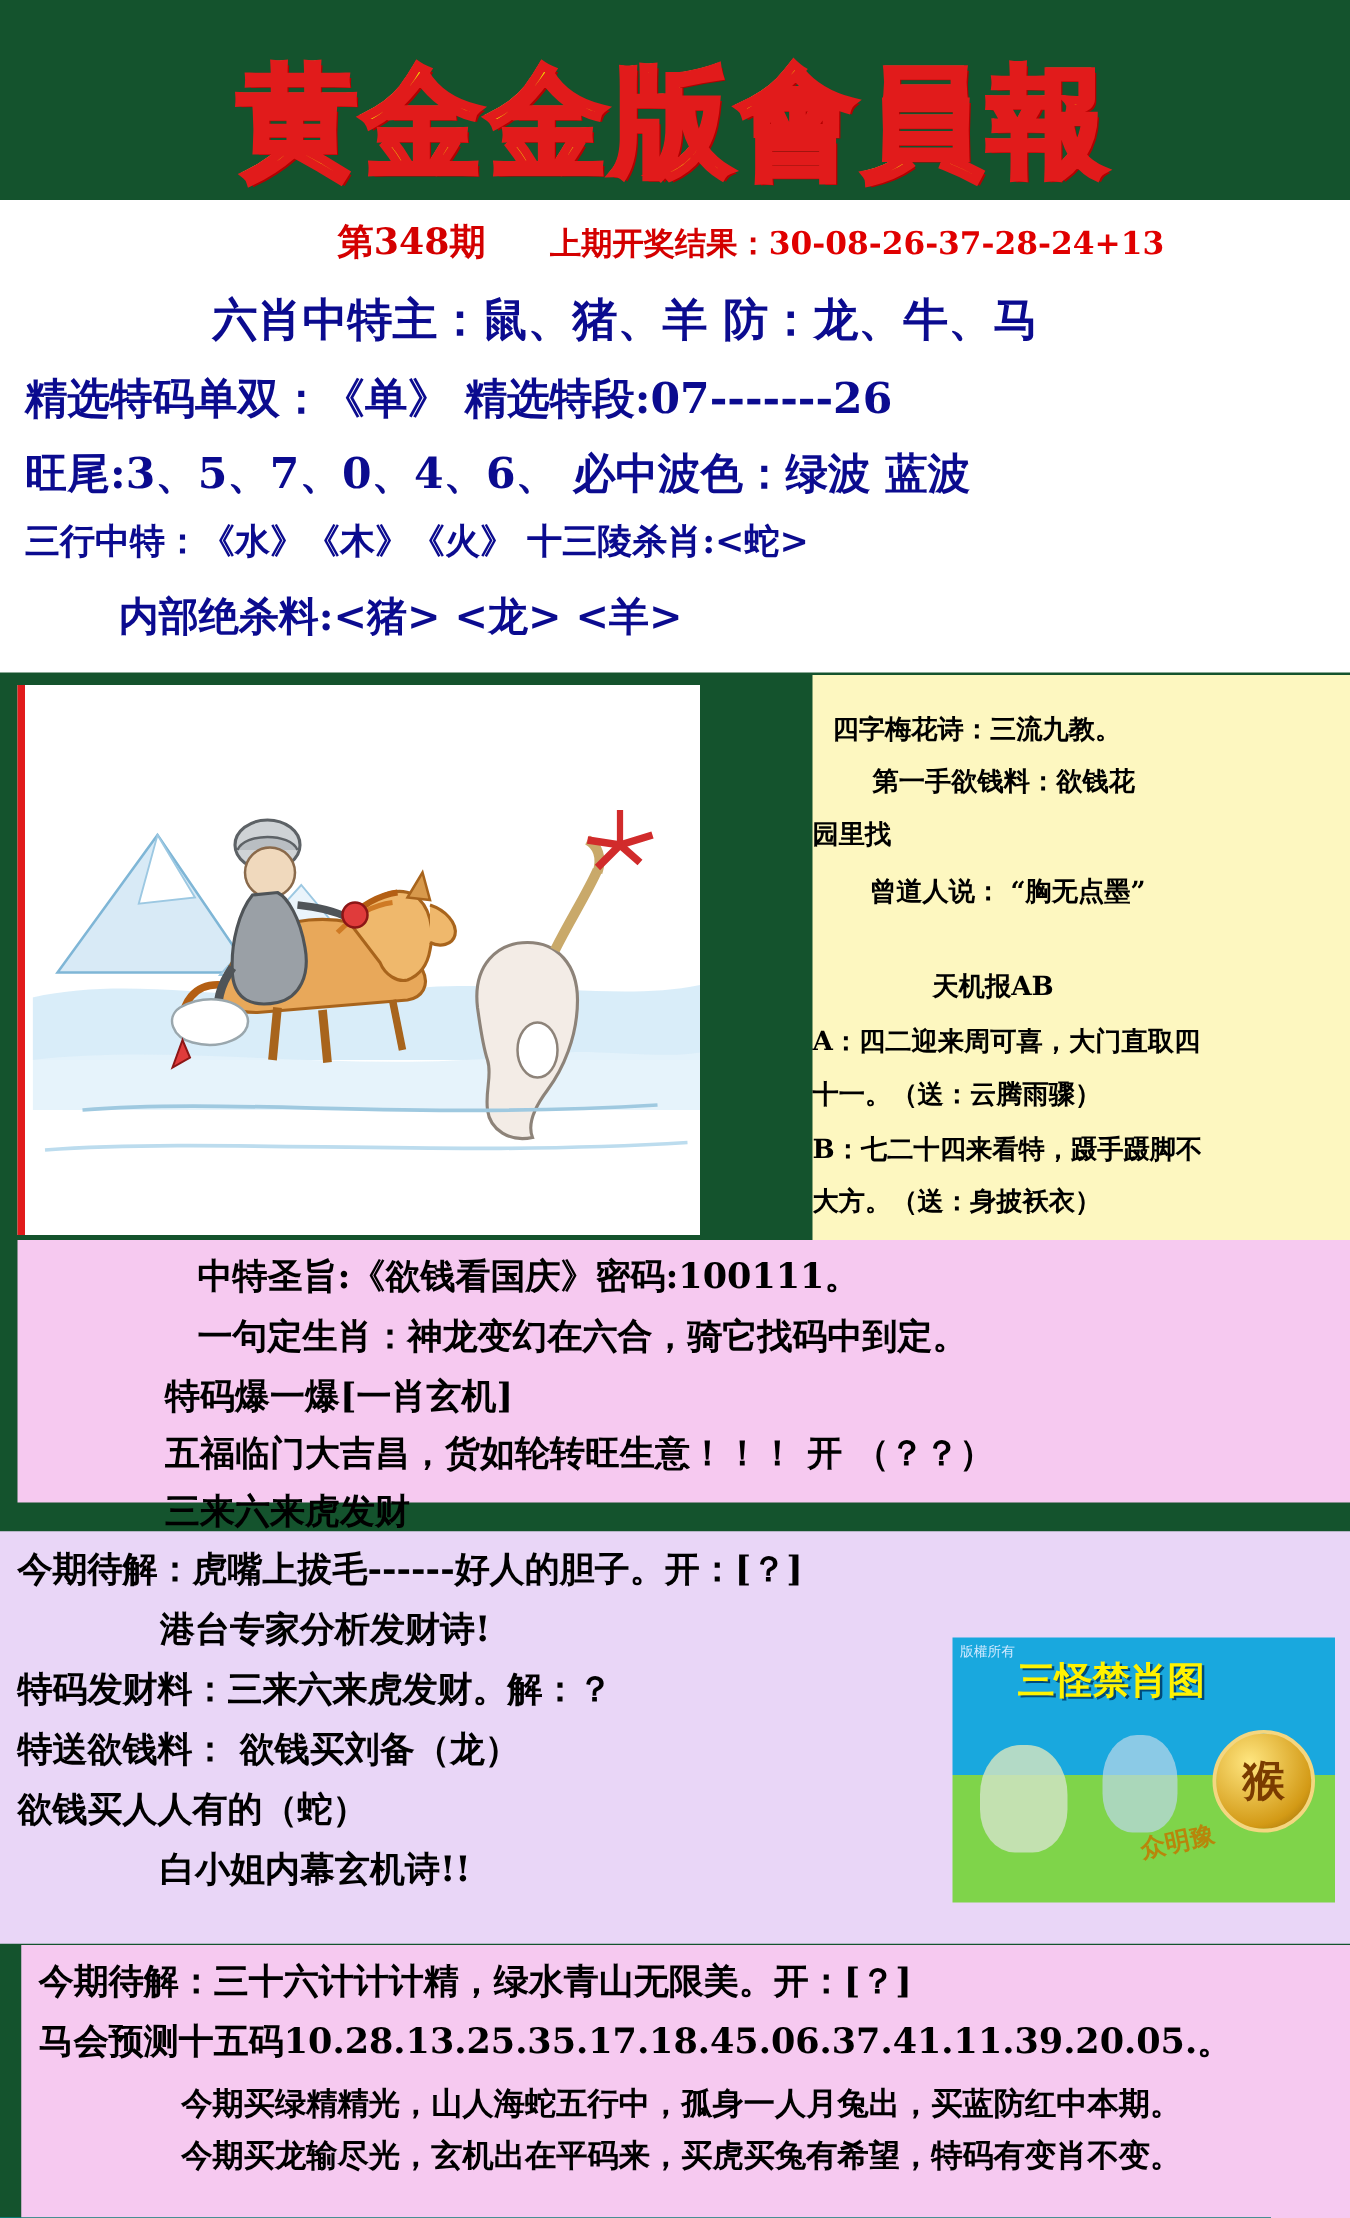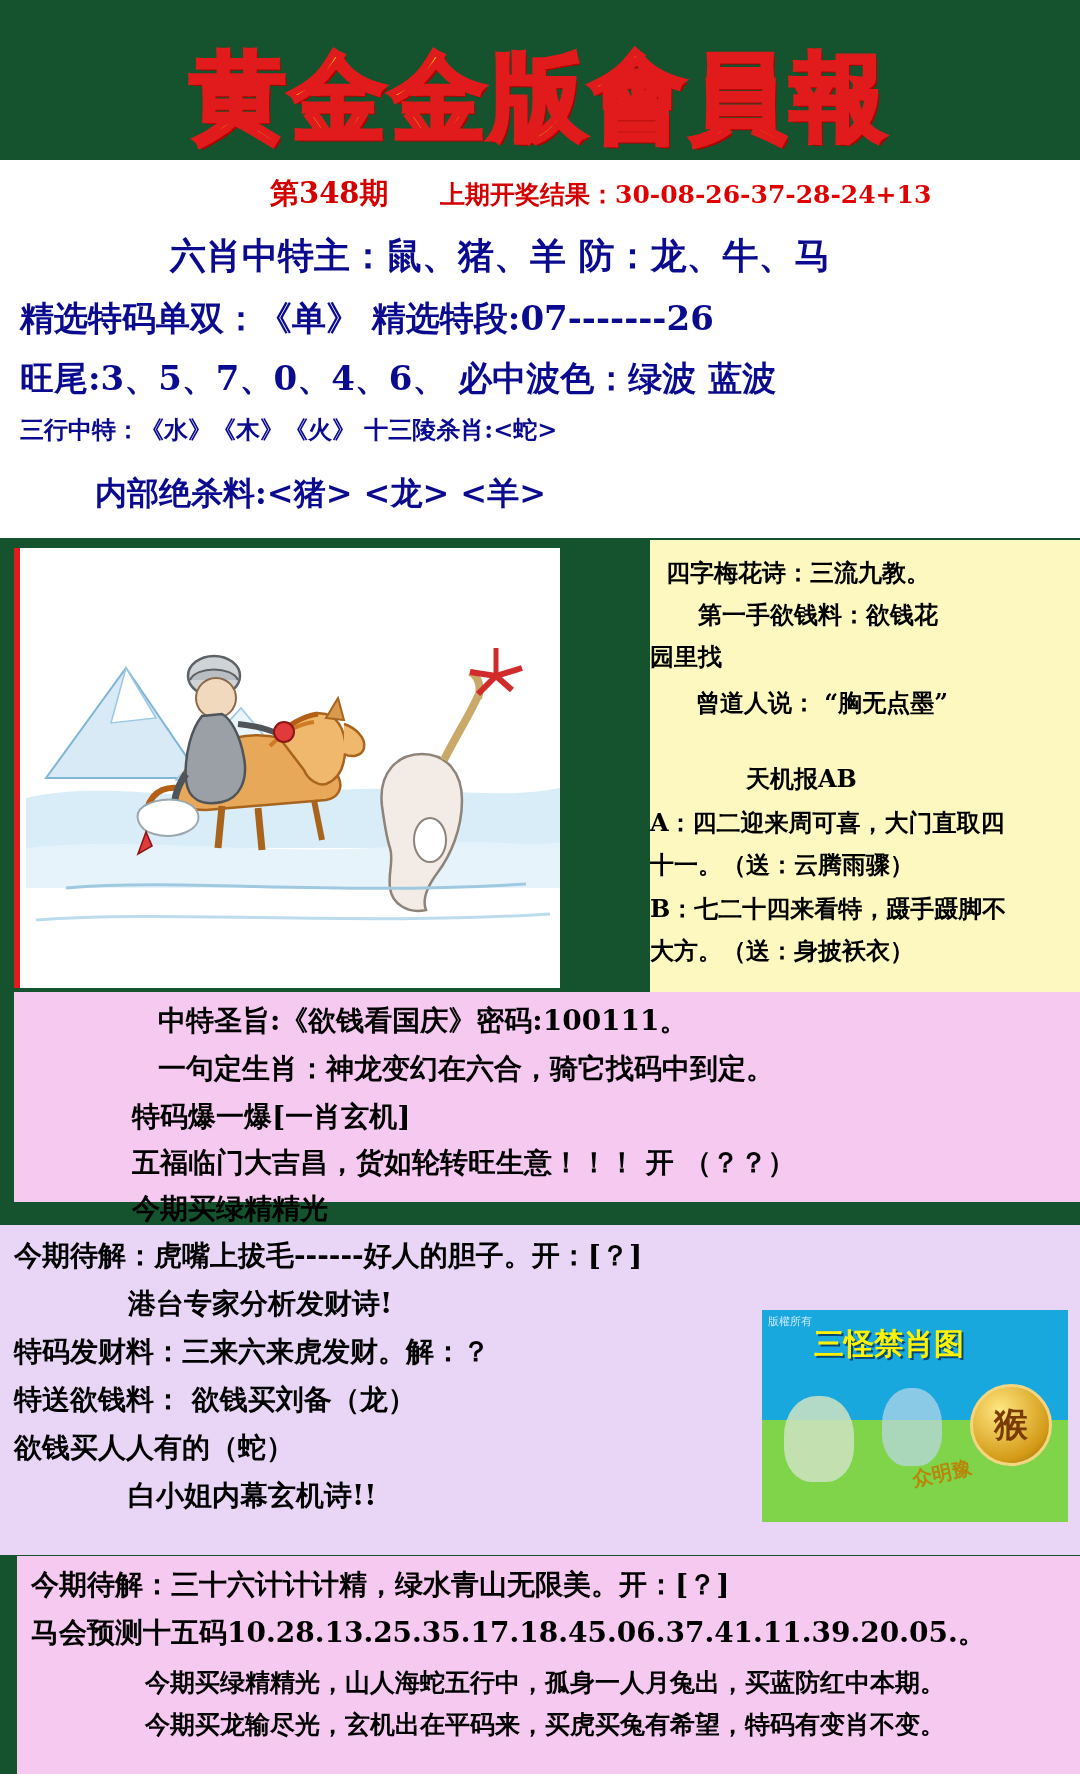--- a/index.html
+++ b/index.html
@@ -50,38 +50,38 @@
   .last-result .nums{color:#e00000;}
   .line{
     position:absolute;width:1040px;left:20px;
     font-family:"DejaVu Serif","Liberation Serif",serif;
     font-weight:bold;
     white-space:nowrap;
   }
   .l1{top:72px;left:170px;font-size:36px;color:#0b0b8f;}
   .l2{top:136px;left:20px;font-size:34px;color:#0b0b8f;}
   .l3{top:196px;left:20px;font-size:34px;color:#0b0b8f;}
-  .l4{top:254px;left:20px;font-size:24px;color:#0b0b8f;}
+  .l4{top:254px;left:20px;font-size:28px;color:#0b0b8f;}
   .l5{top:312px;left:95px;font-size:32px;color:#0b0b8f;}
 
   
   .pic-frame{
     position:absolute;left:14px;top:548px;width:540px;height:440px;
     background:#ffffff;border-left:6px solid #e11b1b;
     box-sizing:border-box;
   }
   .pic-inner{position:absolute;left:6px;top:0;width:534px;height:440px;overflow:hidden;background:#fff;}
 
   .yellow-box{
     position:absolute;left:650px;top:540px;width:430px;height:460px;
     background:#fdf7c0;
     font-family:"DejaVu Serif","Liberation Serif",serif;
     color:#000;
   }
-  .yellow-box div{font-size:24px;font-weight:bold;line-height:1.42;}
+  .yellow-box div{font-size:21px;font-weight:bold;line-height:1.42;margin-top:12px;}
   .yb-1{position:absolute;left:16px;top:16px;}
   .yb-2{position:absolute;left:48px;top:58px;}
   .yb-3{position:absolute;left:0px;top:100px;}
   .yb-4{position:absolute;left:46px;top:146px;}
   .yb-5{position:absolute;left:96px;top:222px;}
   .yb-6{position:absolute;left:0px;top:266px;}
   .yb-7{position:absolute;left:0px;top:308px;}
   .yb-8{position:absolute;left:0px;top:352px;}
   .yb-9{position:absolute;left:0px;top:394px;}
 
@@ -261,21 +261,21 @@
     <div class="yb-7">十一。（送：云腾雨骤）</div>
     <div class="yb-8">B：七二十四来看特，蹑手蹑脚不</div>
     <div class="yb-9">大方。（送：身披袄衣）</div>
   </div>
 
   <div class="pink-block">
     <div class="pk pk1">中特圣旨:《欲钱看国庆》密码:100111。</div>
     <div class="pk pk2">一句定生肖：神龙变幻在六合，骑它找码中到定。</div>
     <div class="pk pk3">特码爆一爆[一肖玄机]</div>
     <div class="pk pk4">五福临门大吉昌，货如轮转旺生意！！！ 开 （？？）</div>
-    <div class="pk pk5">今期买绿精精光</div>
+    <div class="pk pk5">三来六来虎发财</div>
   </div>
 
   <div class="low-block">
     <div class="lw lw2">港台专家分析发财诗!</div>
     <div class="lw lw1">今期待解：虎嘴上拔毛------好人的胆子。开：[？]</div>
     <div class="lw lw4">特送欲钱料： 欲钱买刘备（龙）</div>
     <div class="lw lw3">特码发财料：三来六来虎发财。解：？</div>
     <div class="lw lw5">欲钱买人人有的（蛇）</div>
     <div class="lw lw6">白小姐内幕玄机诗!!</div>
   </div>

